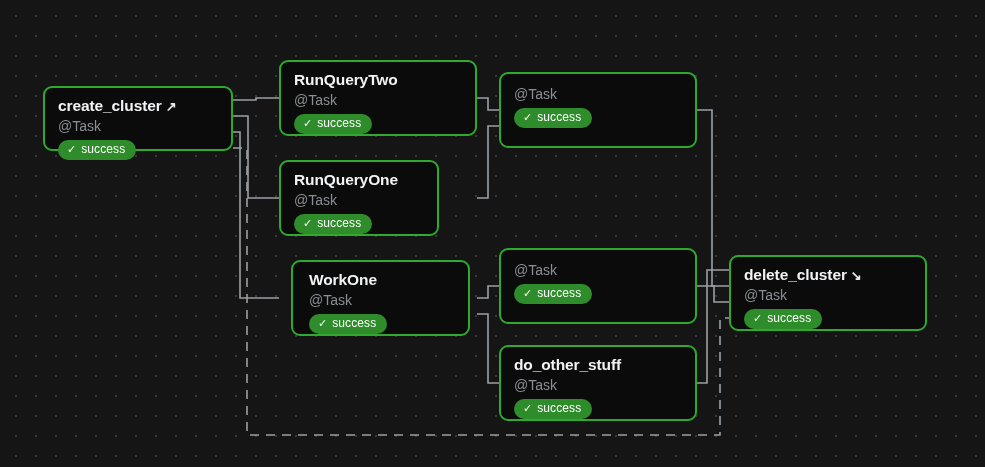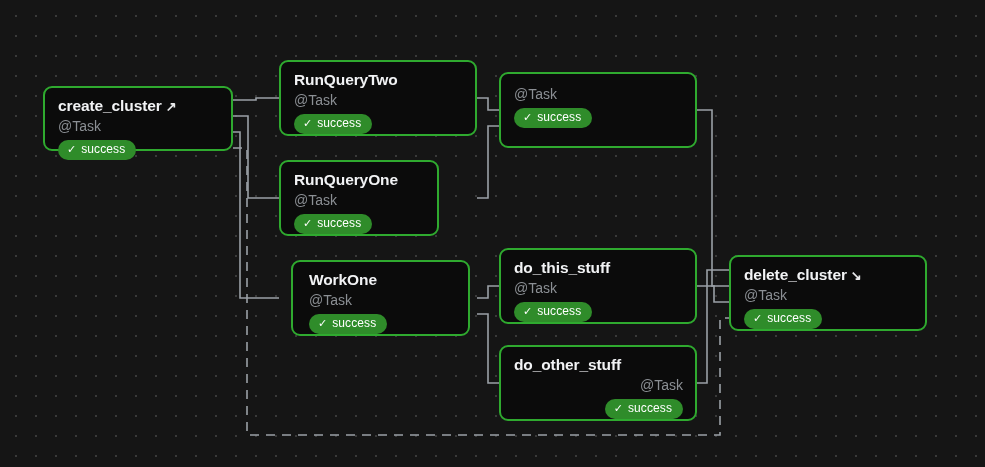--- a/index.html
+++ b/index.html
@@ -98,31 +98,28 @@
 
   <div class="node" style="left:499px;top:72px;width:198px;height:76px;">
     <div class="node-sub">@Task</div>
     <div class="badge">
       <span class="check">✓</span>
       <span class="badge-label">success</span>
     </div>
   </div>
 
   <div class="node" style="left:499px;top:248px;width:198px;height:76px;">
-    <div class="node-title">
-      <span>do_this_stuff</span>
-    </div>
     <div class="node-sub">@Task</div>
     <div class="badge">
       <span class="check">✓</span>
       <span class="badge-label">success</span>
     </div>
   </div>
 
-  <div class="node" style="left:499px;top:345px;width:198px;height:76px;text-align:right;">
+  <div class="node" style="left:499px;top:345px;width:198px;height:76px;">
     <div class="node-title">
       <span>do_other_stuff</span>
     </div>
     <div class="node-sub">@Task</div>
     <div class="badge">
       <span class="check">✓</span>
       <span class="badge-label">success</span>
     </div>
   </div>
 

